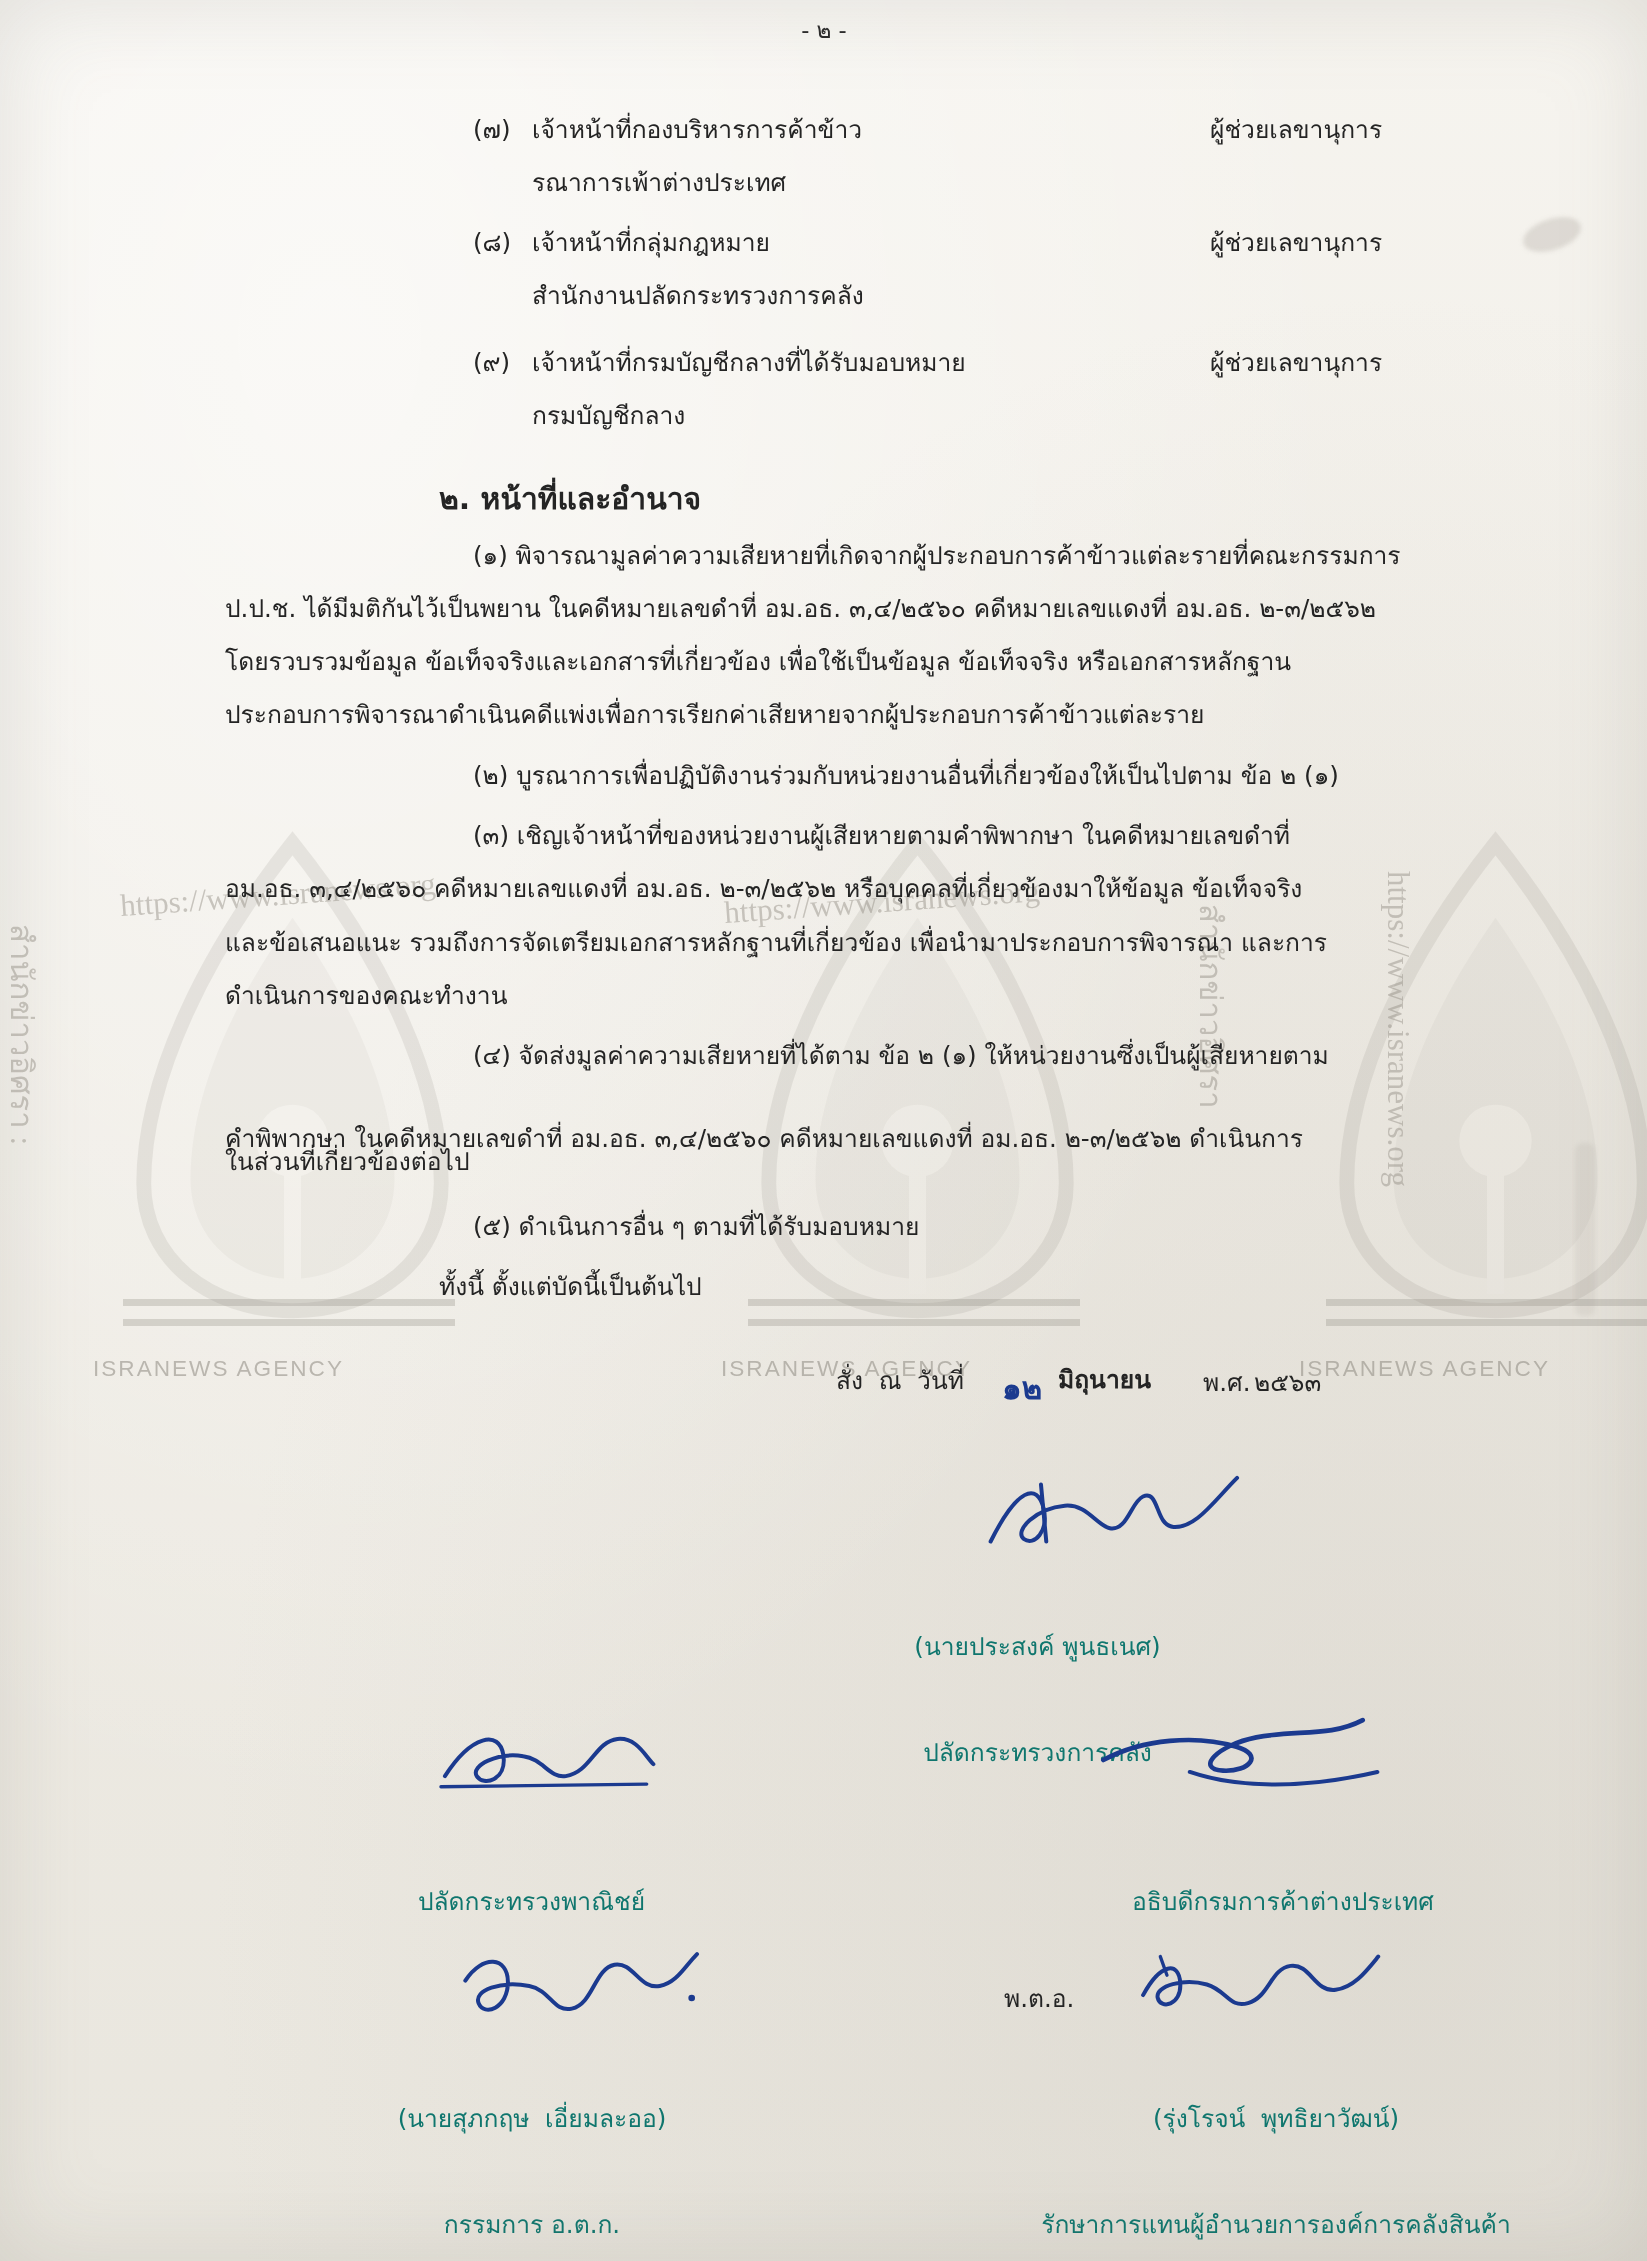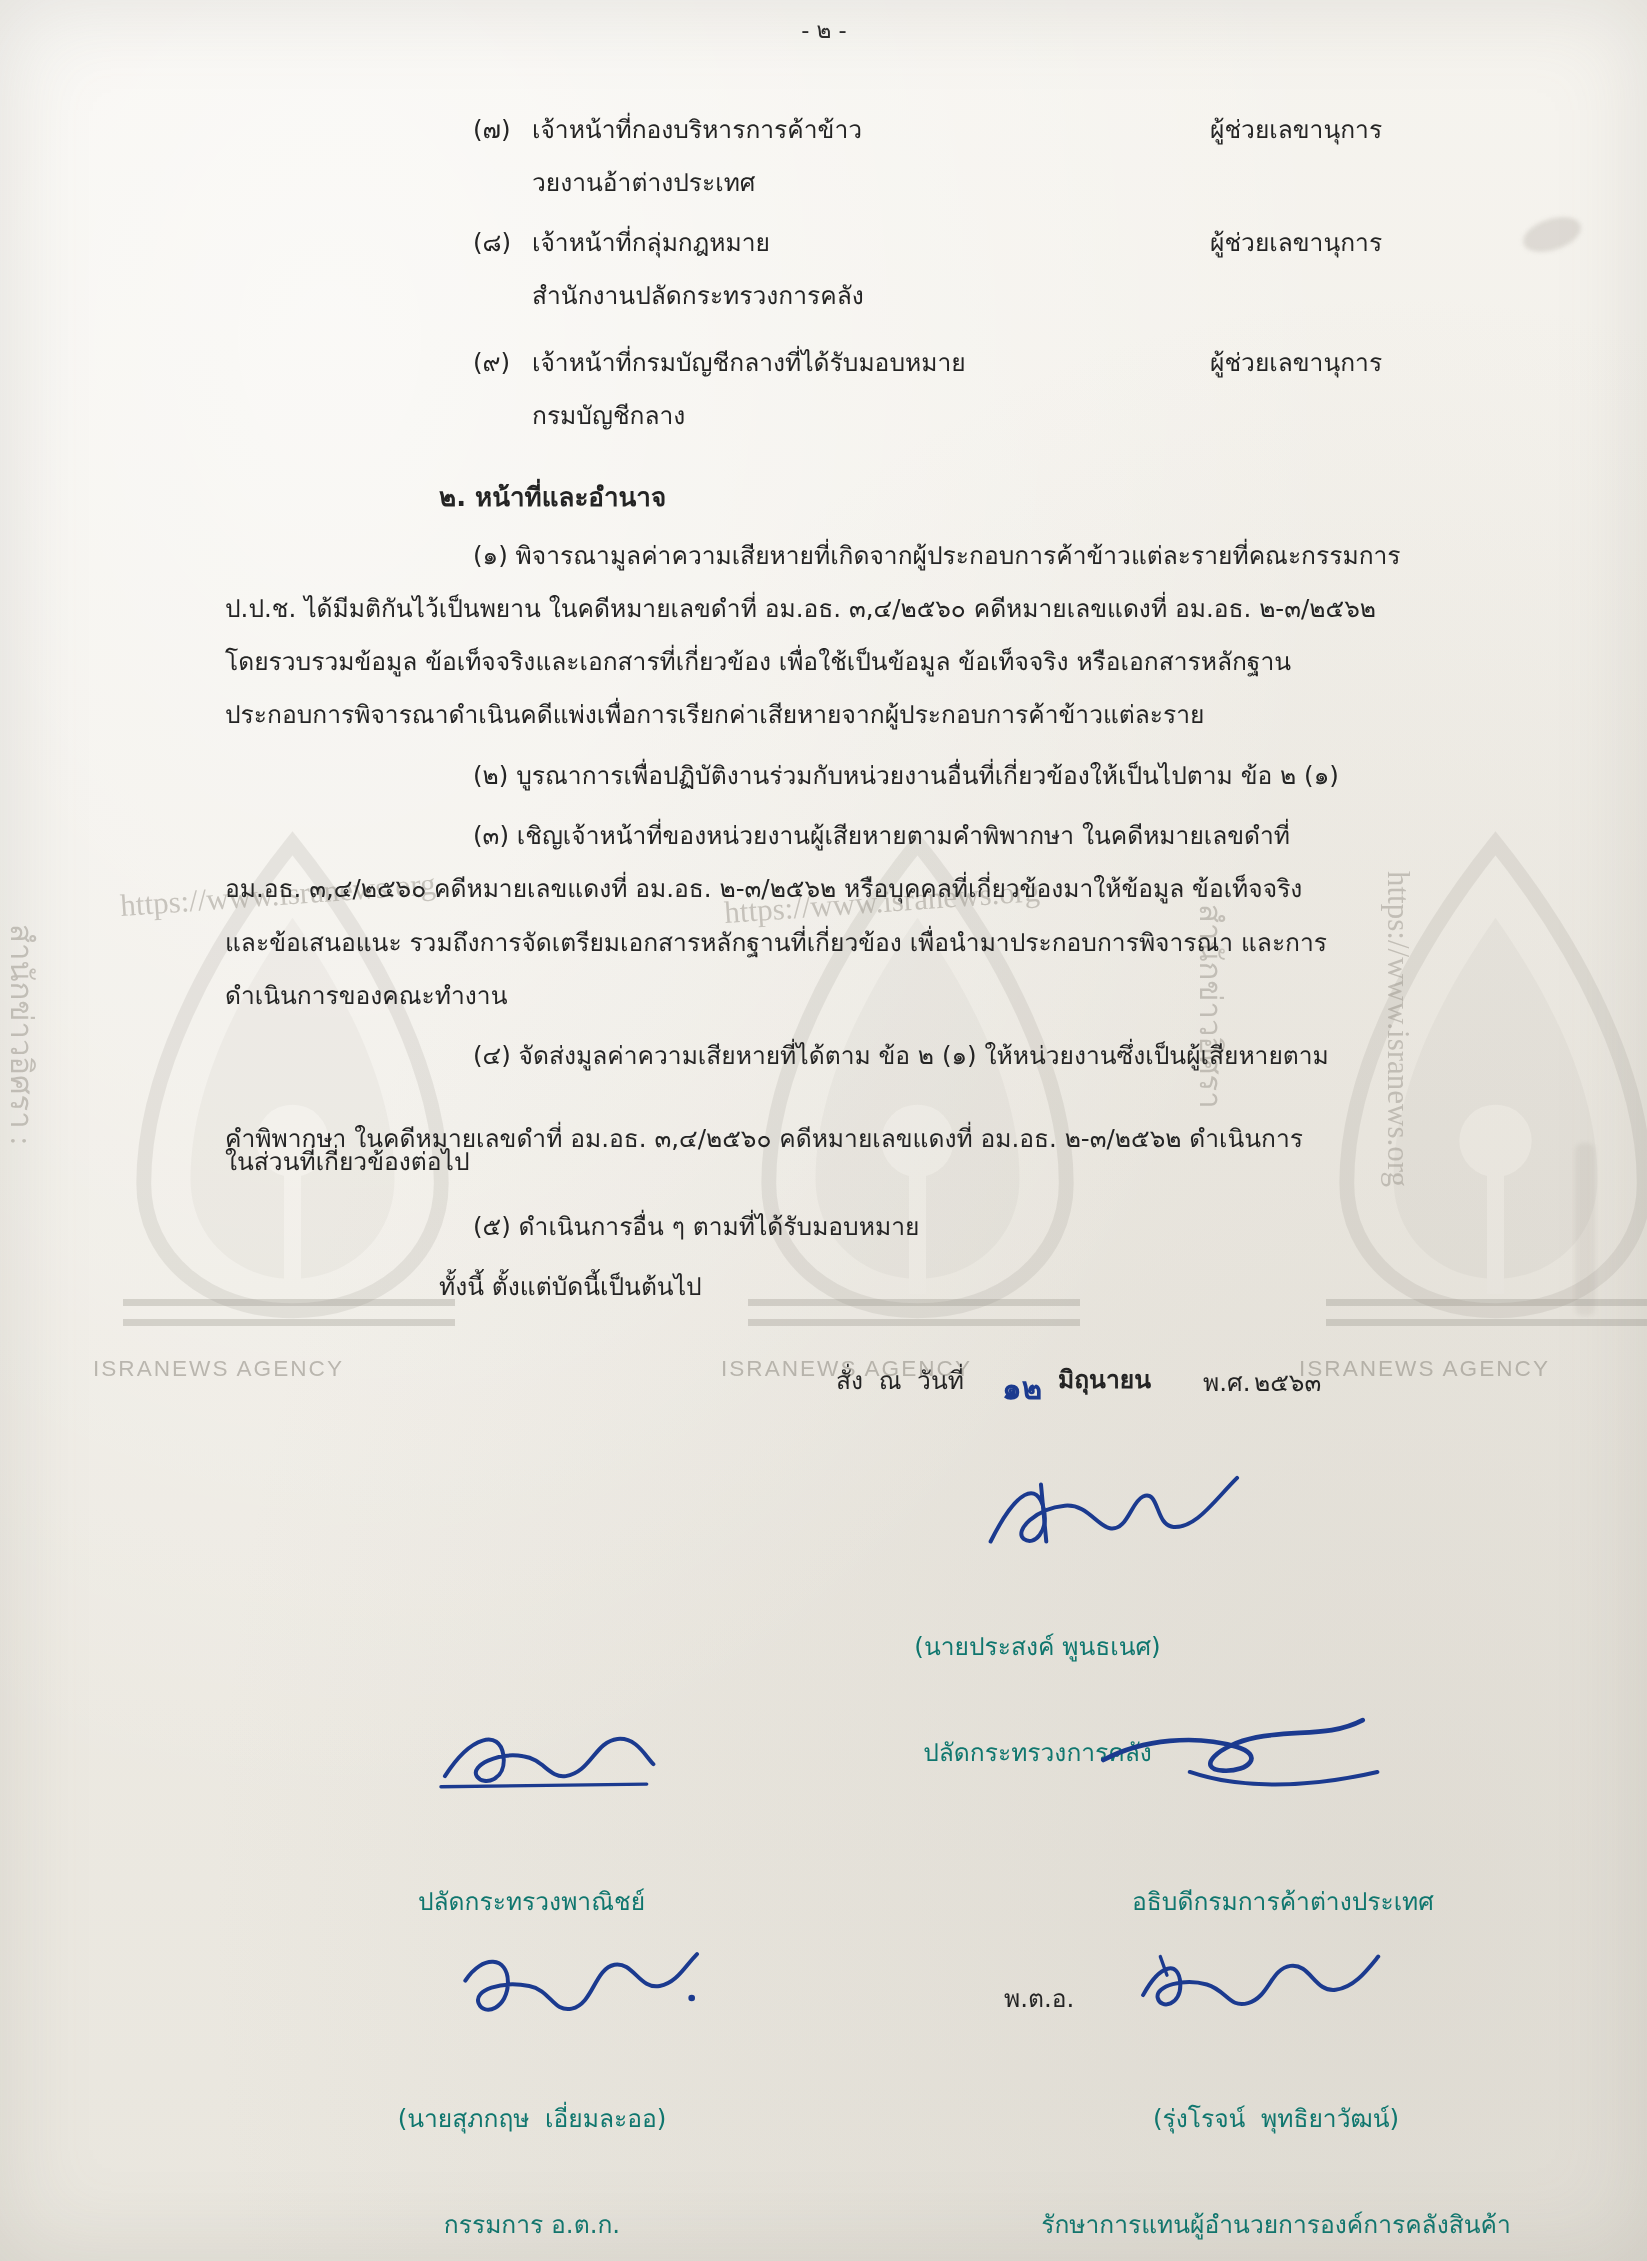--- a/index.html
+++ b/index.html
@@ -178,33 +178,33 @@
     <div class="wm-url" style="left:1236px; top:904px; transform:rotate(90deg); transform-origin:left top;">สำนักข่าวอิศรา</div>
   </div>
 
   <div class="doc">
 
     <div class="pagenum">- ๒ -</div>
 
     <div class="line" style="left:473px; top:118px;">(๗)</div>
     <div class="line" style="left:532px; top:118px;">เจ้าหน้าที่กองบริหารการค้าข้าว</div>
     <div class="line" style="left:1210px; top:118px;">ผู้ช่วยเลขานุการ</div>
-    <div class="line" style="left:532px; top:171px;">วยงานอ้าต่างประเทศ</div>
+    <div class="line" style="left:532px; top:171px;">รณาการเพ้าต่างประเทศ</div>
 
     <div class="line" style="left:473px; top:231px;">(๘)</div>
     <div class="line" style="left:532px; top:231px;">เจ้าหน้าที่กลุ่มกฎหมาย</div>
     <div class="line" style="left:1210px; top:231px;">ผู้ช่วยเลขานุการ</div>
     <div class="line" style="left:532px; top:284px;">สำนักงานปลัดกระทรวงการคลัง</div>
 
     <div class="line" style="left:473px; top:351px;">(๙)</div>
     <div class="line" style="left:532px; top:351px;">เจ้าหน้าที่กรมบัญชีกลางที่ได้รับมอบหมาย</div>
     <div class="line" style="left:1210px; top:351px;">ผู้ช่วยเลขานุการ</div>
     <div class="line" style="left:532px; top:404px;">กรมบัญชีกลาง</div>
 
-    <div class="line b" style="left:439px; top:484px; font-size:26px;">๒. หน้าที่และอำนาจ</div>
+    <div class="line b" style="left:439px; top:484px; font-size:30px;">๒. หน้าที่และอำนาจ</div>
 
     <div class="line" style="left:473px; top:544px;">(๑) พิจารณามูลค่าความเสียหายที่เกิดจากผู้ประกอบการค้าข้าวแต่ละรายที่คณะกรรมการ</div>
     <div class="line" style="left:225px; top:597px;">ป.ป.ช. ได้มีมติกันไว้เป็นพยาน ในคดีหมายเลขดำที่ อม.อธ. ๓,๔/๒๕๖๐ คดีหมายเลขแดงที่ อม.อธ. ๒-๓/๒๕๖๒</div>
     <div class="line" style="left:225px; top:650px;">โดยรวบรวมข้อมูล ข้อเท็จจริงและเอกสารที่เกี่ยวข้อง เพื่อใช้เป็นข้อมูล ข้อเท็จจริง หรือเอกสารหลักฐาน</div>
     <div class="line" style="left:225px; top:703px;">ประกอบการพิจารณาดำเนินคดีแพ่งเพื่อการเรียกค่าเสียหายจากผู้ประกอบการค้าข้าวแต่ละราย</div>
 
     <div class="line" style="left:473px; top:764px;">(๒) บูรณาการเพื่อปฏิบัติงานร่วมกับหน่วยงานอื่นที่เกี่ยวข้องให้เป็นไปตาม ข้อ ๒ (๑)</div>
 
     <div class="line" style="left:473px; top:824px;">(๓) เชิญเจ้าหน้าที่ของหน่วยงานผู้เสียหายตามคำพิพากษา ในคดีหมายเลขดำที่</div>
     <div class="line" style="left:225px; top:877px;">อม.อธ. ๓,๔/๒๕๖๐ คดีหมายเลขแดงที่ อม.อธ. ๒-๓/๒๕๖๒ หรือบุคคลที่เกี่ยวข้องมาให้ข้อมูล ข้อเท็จจริง</div>

